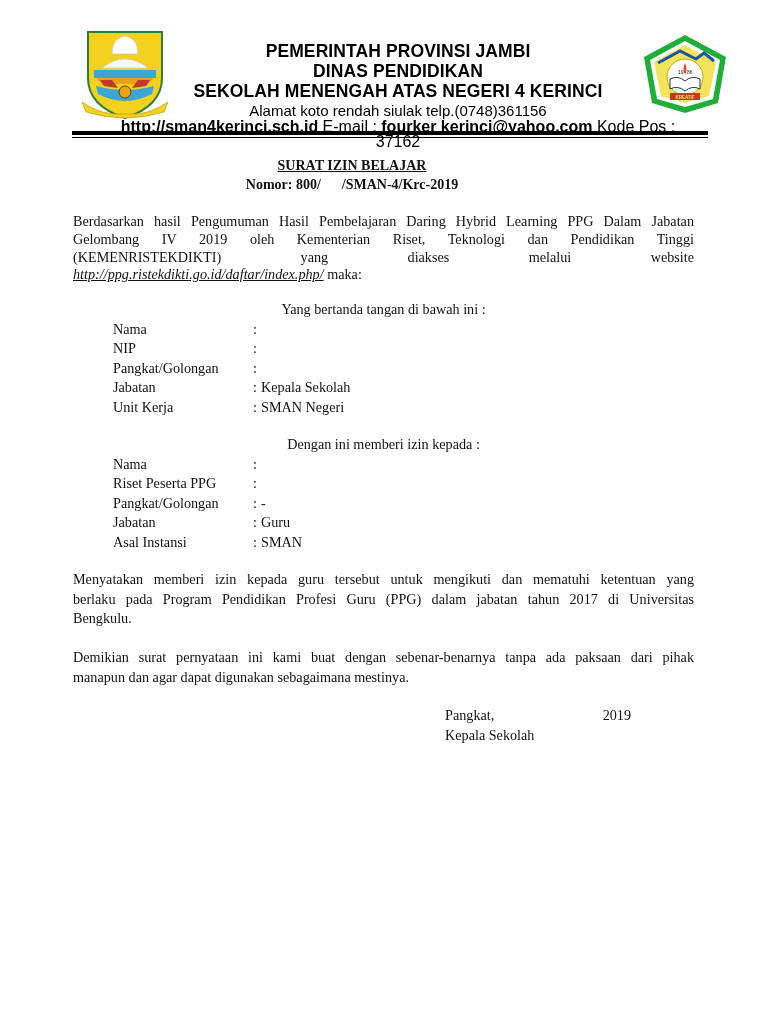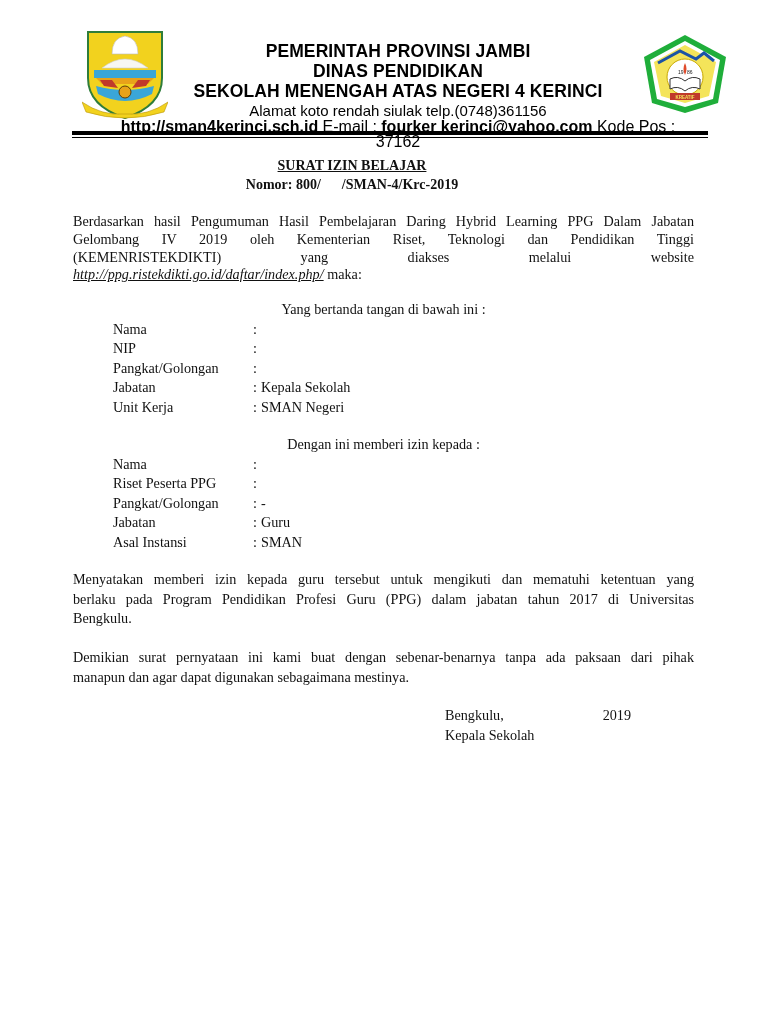--- a/index.html
+++ b/index.html
@@ -164,17 +164,17 @@
   <span class="line last">Bengkulu.</span>
 </div>
 
 <div class="body para-block" style="top:648px;">
   <span class="line">Demikian surat pernyataan ini kami buat dengan sebenar-benarnya tanpa ada paksaan dari pihak</span>
   <span class="line last">manapun dan agar dapat digunakan sebagaimana mestinya.</span>
 </div>
 
 <div class="signature">
   <div class="sig-row">
-    <span>Bengkulu,</span>
+    <span>Pangkat,</span>
     <span>2019</span>
   </div>
   <div>Kepala Sekolah</div>
 </div>
 
 </body></html>

